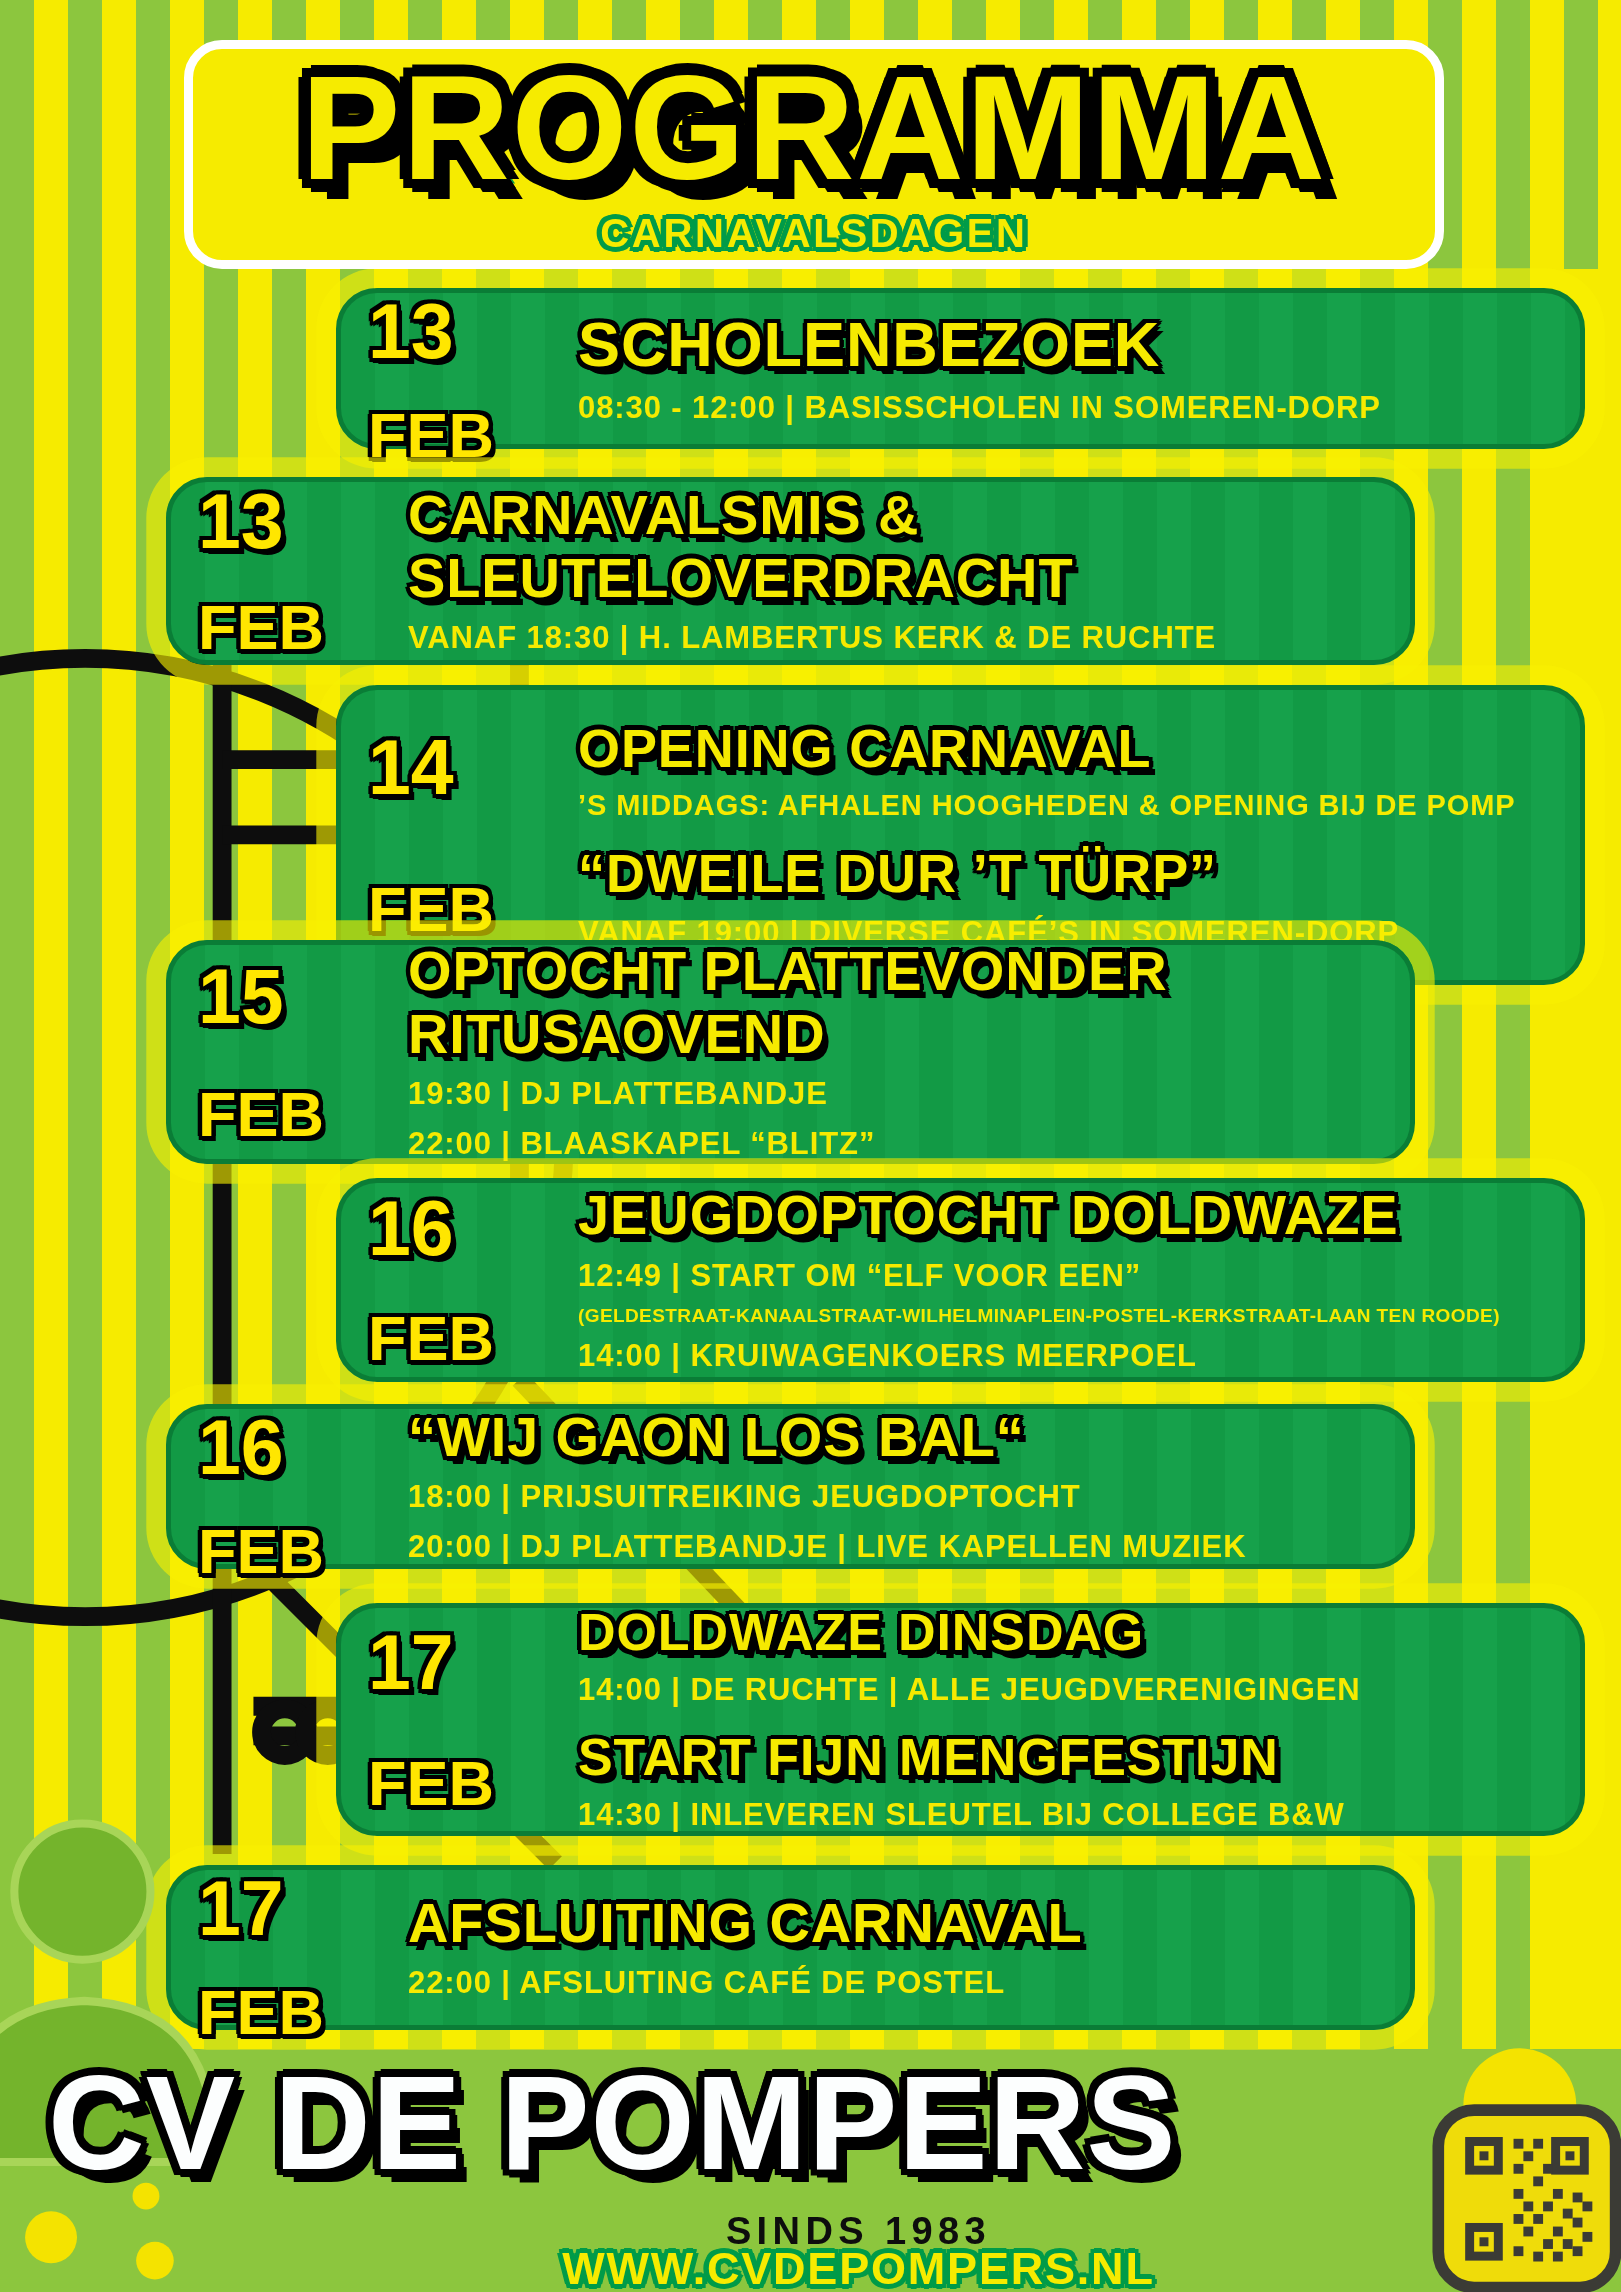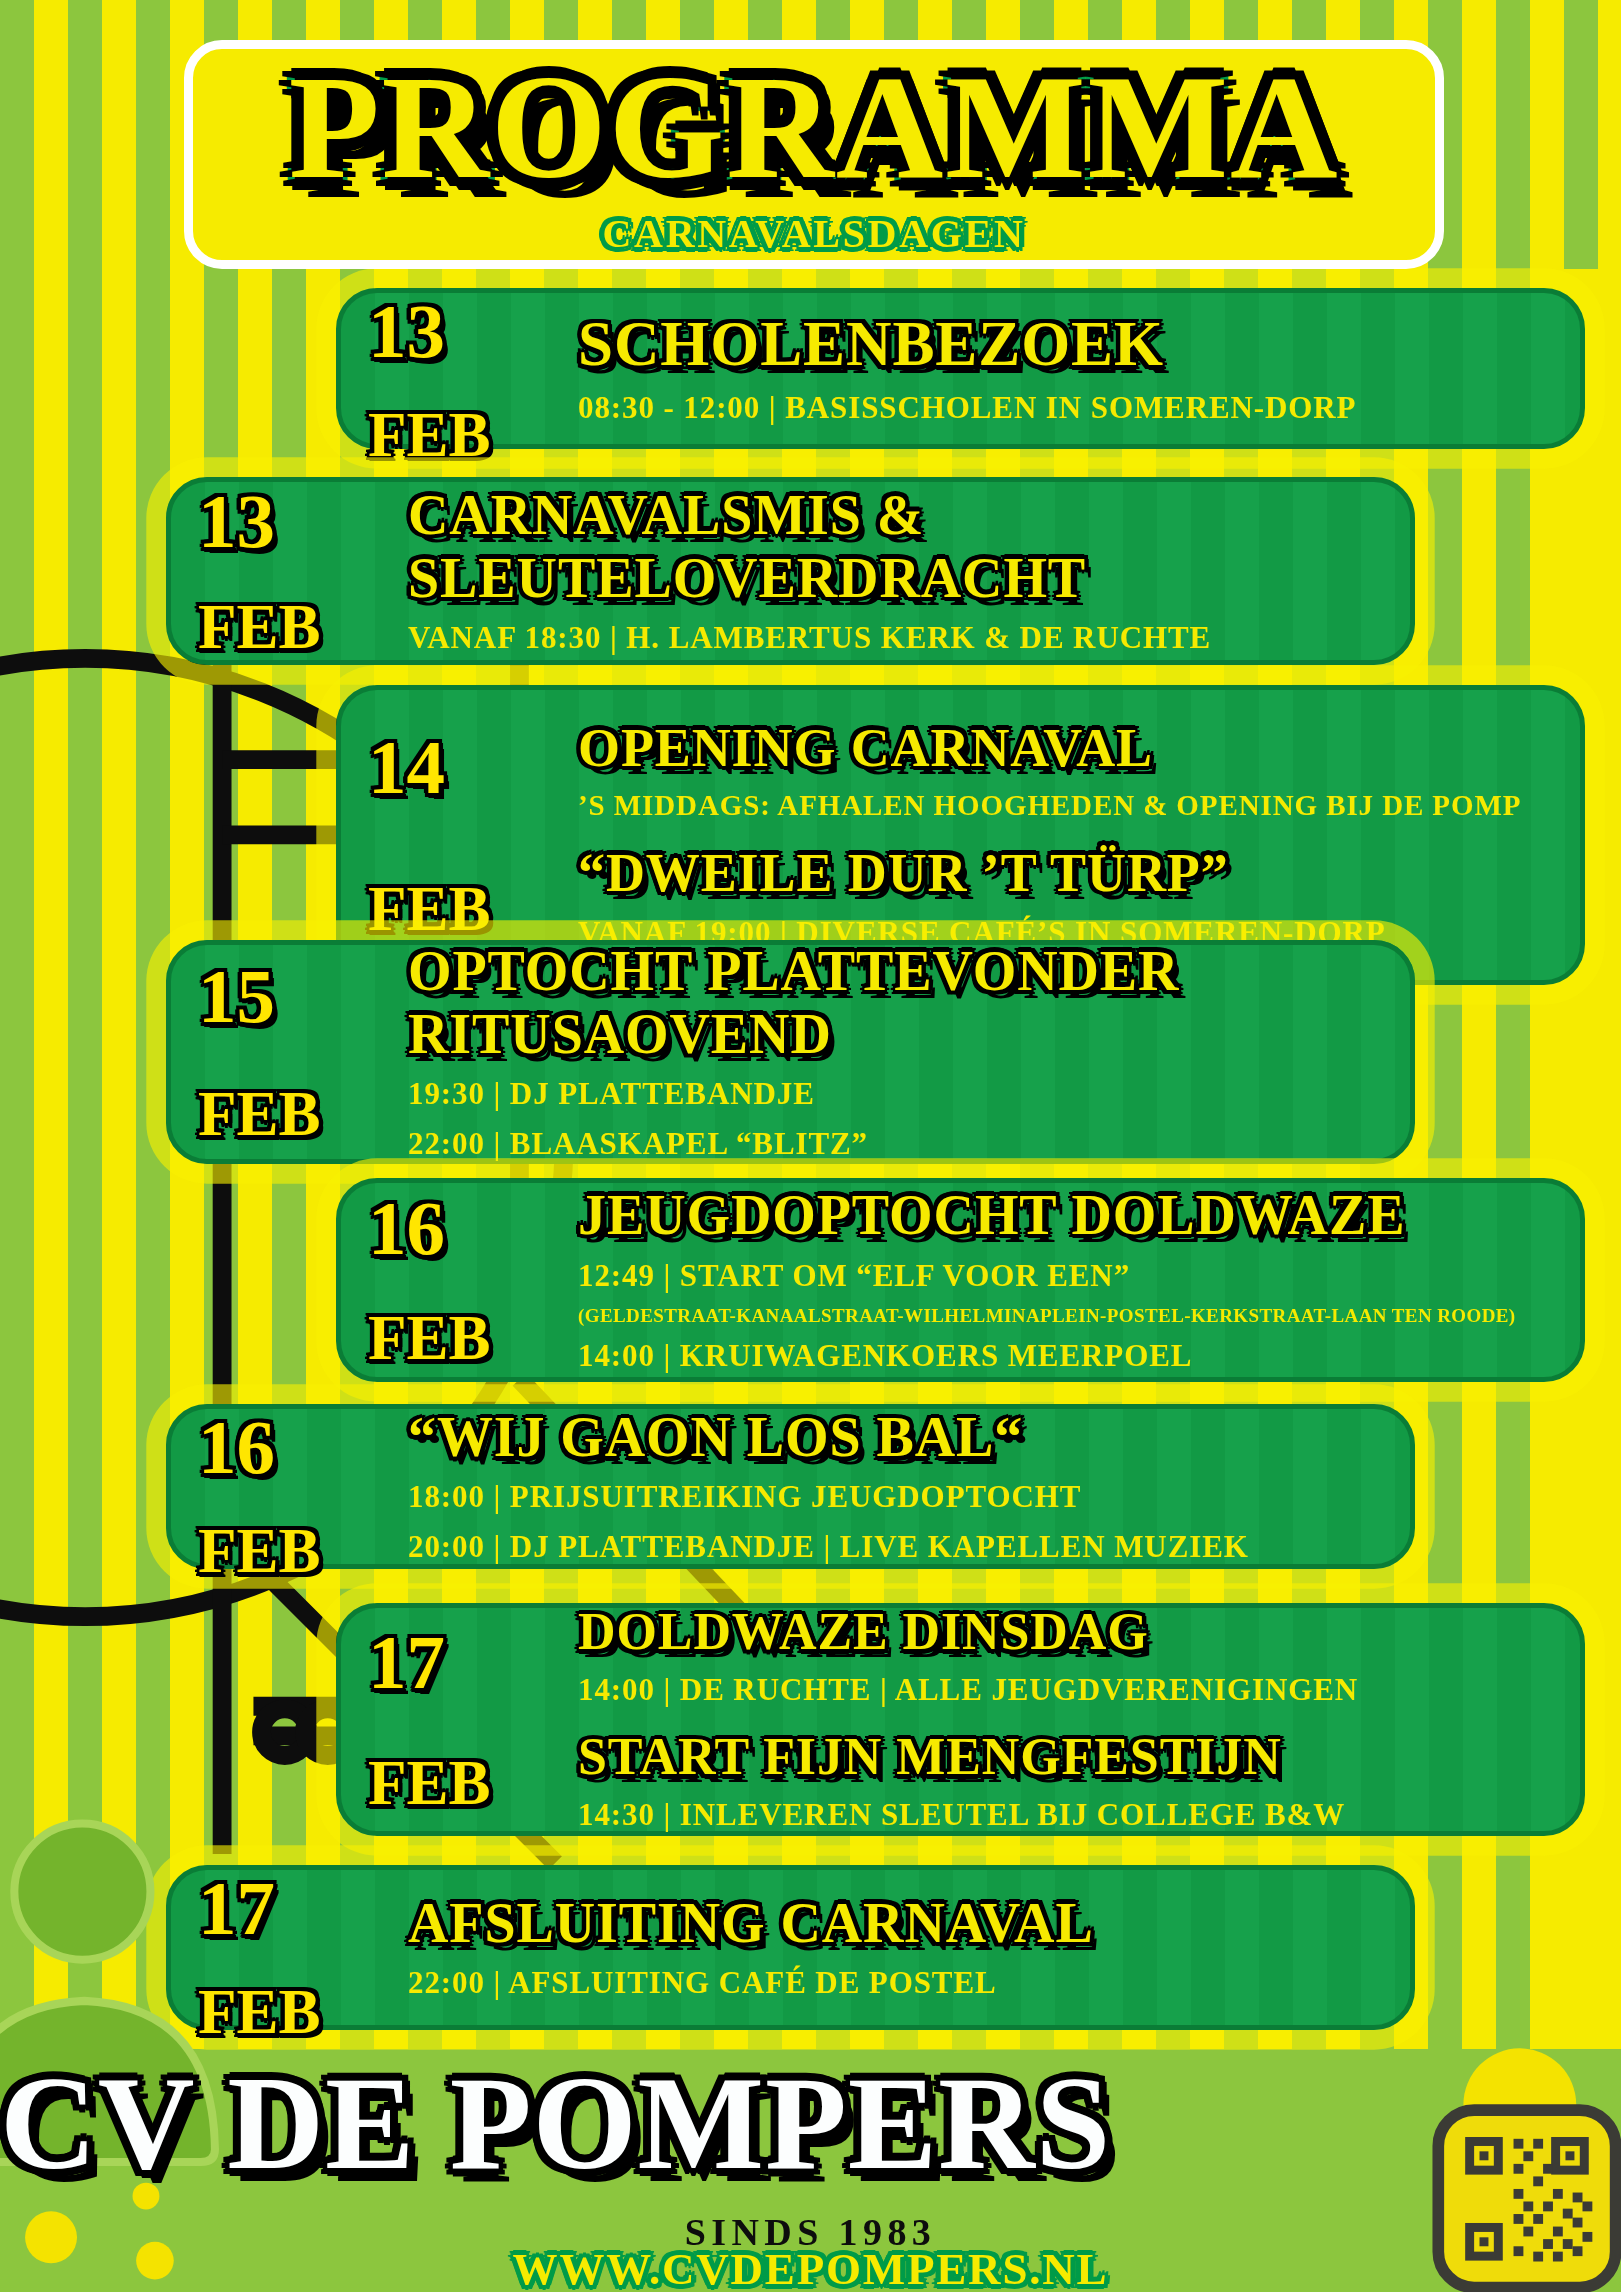--- a/index.html
+++ b/index.html
@@ -5,21 +5,21 @@
   * { margin:0; padding:0; box-sizing:border-box; }
   html,body { background:#666; }
   :root {
     --out-black-5: 4.5px 0 0 #000,-4.5px 0 0 #000,0 4.5px 0 #000,0 -4.5px 0 #000,3.6px 3.6px 0 #000,-3.6px 3.6px 0 #000,3.6px -3.6px 0 #000,-3.6px -3.6px 0 #000;
     --out-black-9: 8px 0 0 #000,-8px 0 0 #000,0 8px 0 #000,0 -8px 0 #000,6.3px 6.3px 0 #000,-6.3px 6.3px 0 #000,6.3px -6.3px 0 #000,-6.3px -6.3px 0 #000;
     --out-black-14: 12.5px 0 0 #000,-12.5px 0 0 #000,0 12.5px 0 #000,0 -12.5px 0 #000,9px 9px 0 #000,-9px 9px 0 #000,9px -9px 0 #000,-9px -9px 0 #000;
     --out-green-6: 5.4px 0 0 #009B48,-5.4px 0 0 #009B48,0 5.4px 0 #009B48,0 -5.4px 0 #009B48,3.6px 3.6px 0 #009B48,-3.6px 3.6px 0 #009B48,3.6px -3.6px 0 #009B48,-3.6px -3.6px 0 #009B48;
   }
   .poster {
     position:relative; width:1621px; height:2293px; overflow:hidden;
-    background:#8CC63E; font-family:Liberation Serif, serif; font-weight:bold;
+    background:#8CC63E; font-family:Liberation Sans, sans-serif; font-weight:bold;padding-left:48px;
   }
   .stripes { position:absolute; left:0; top:0; width:100%; height:2049px;
     background:repeating-linear-gradient(90deg,#8CC63E 0 34px,#F6EB00 34px 68px); }
   .right-band { position:absolute; left:1560px; top:269px; width:61px; height:1780px; background:#F6EB00; }
   svg.layer { position:absolute; left:0; top:0; width:1621px; height:2293px; pointer-events:none; } .z4 { z-index:4; }
 
   .title-card {
     position:absolute; left:184px; top:40px; width:1260px; height:229px; z-index:3;
     background:#F6EB00; border:9.9px solid #ffffff; border-radius:38px;
     display:flex; flex-direction:column; align-items:center; justify-content:center;

